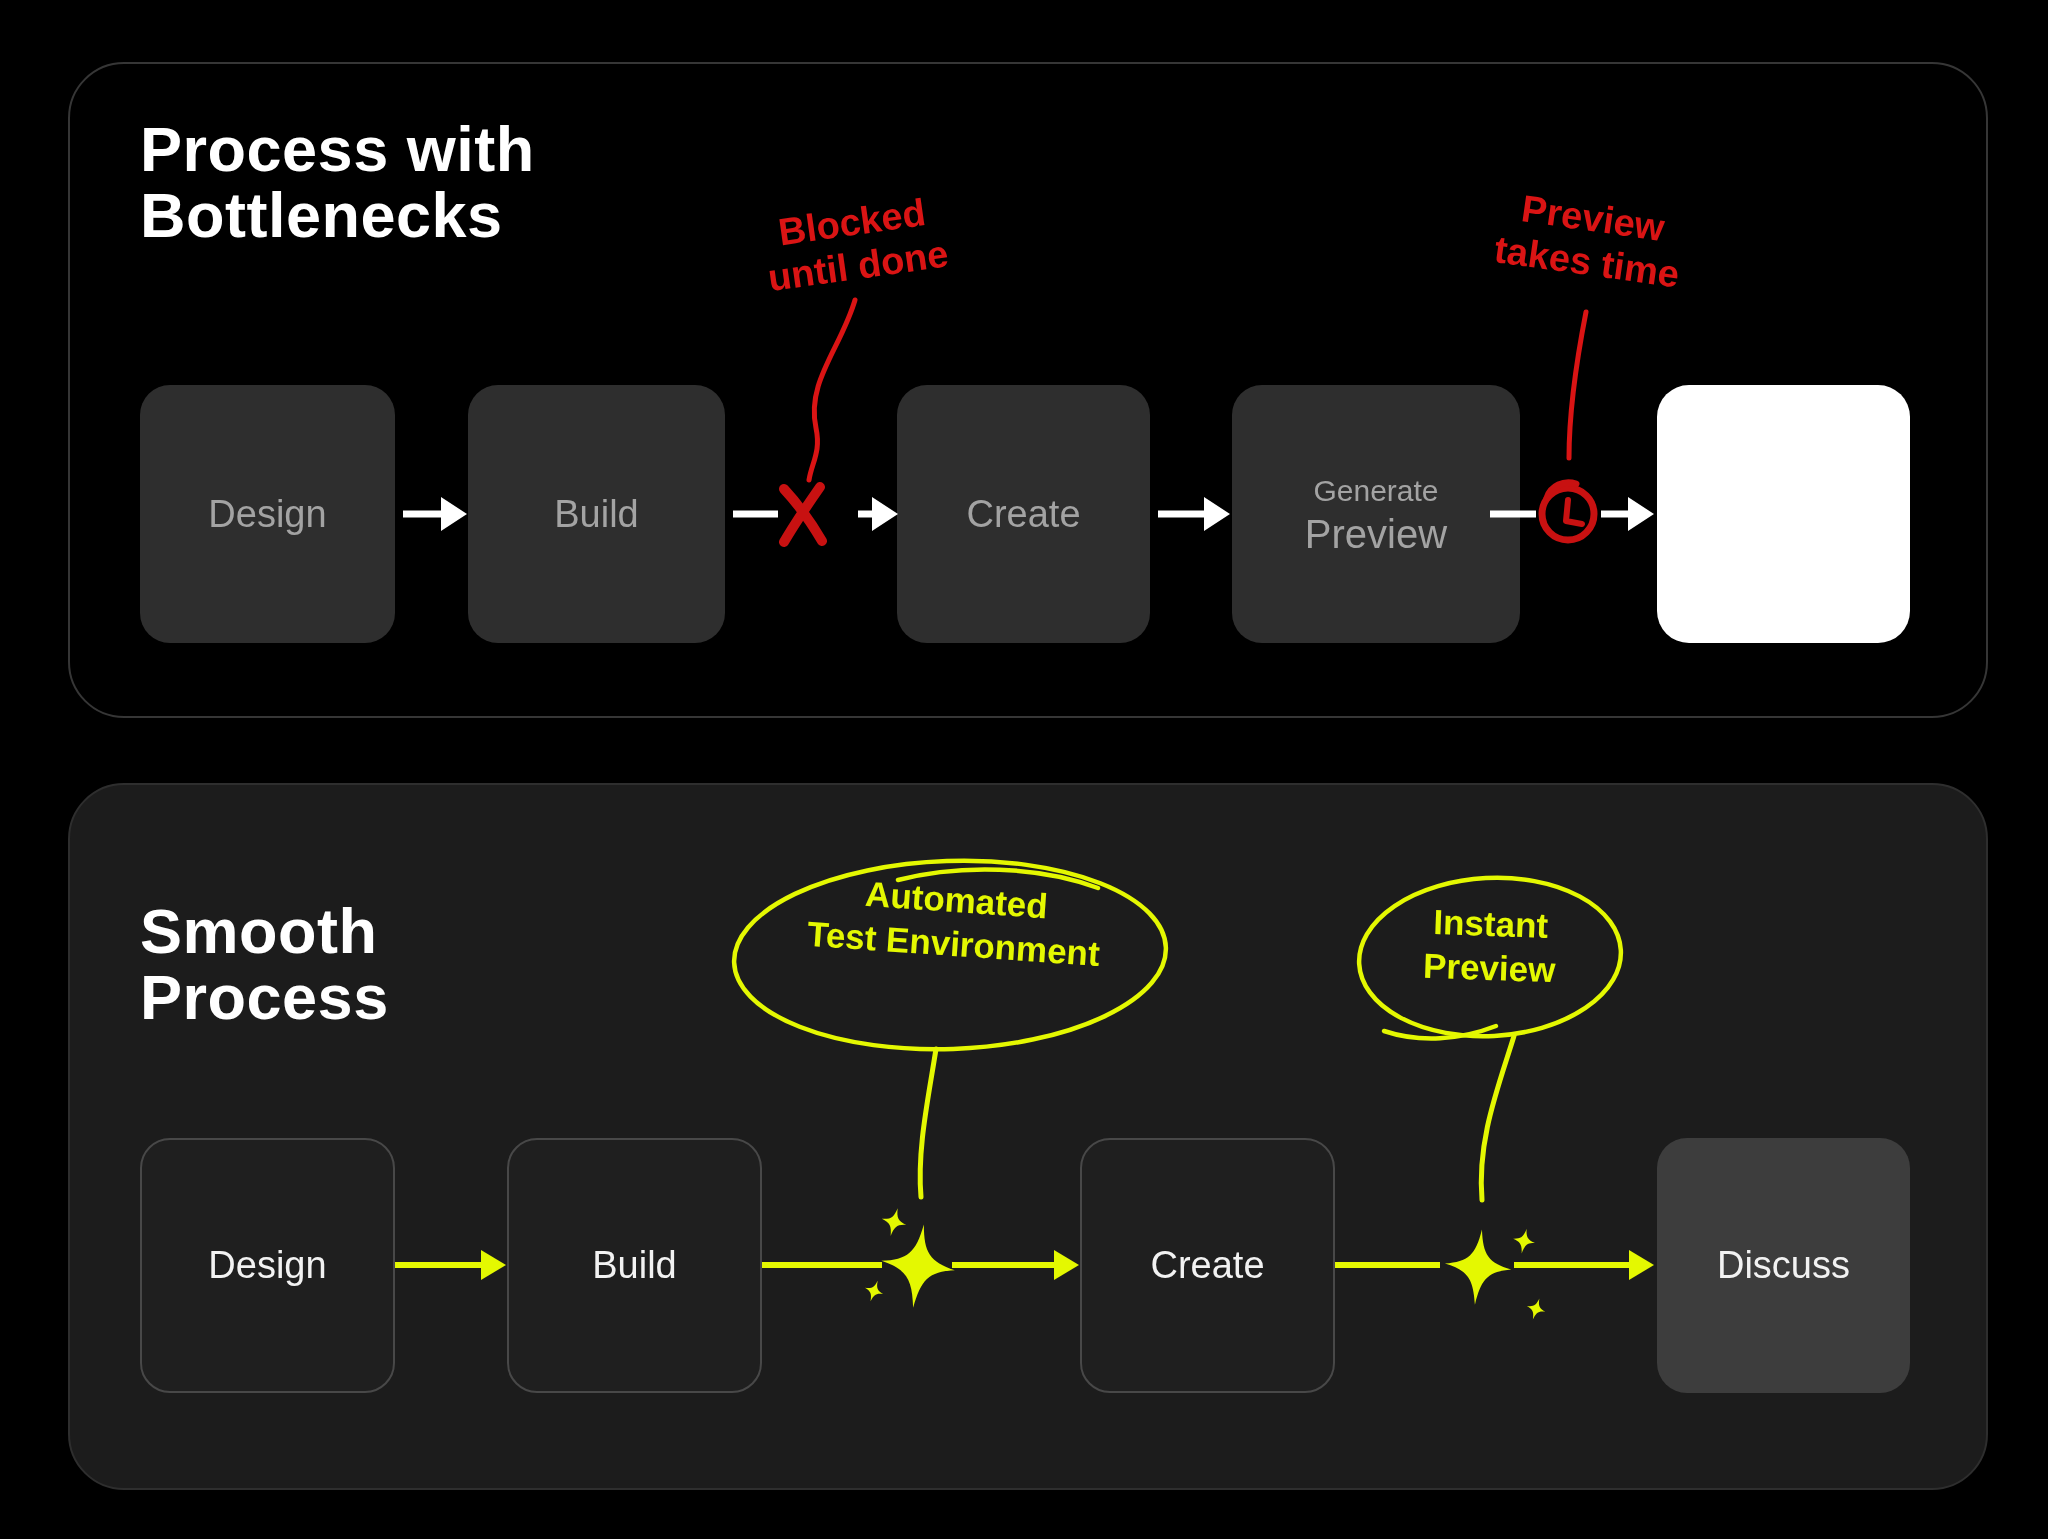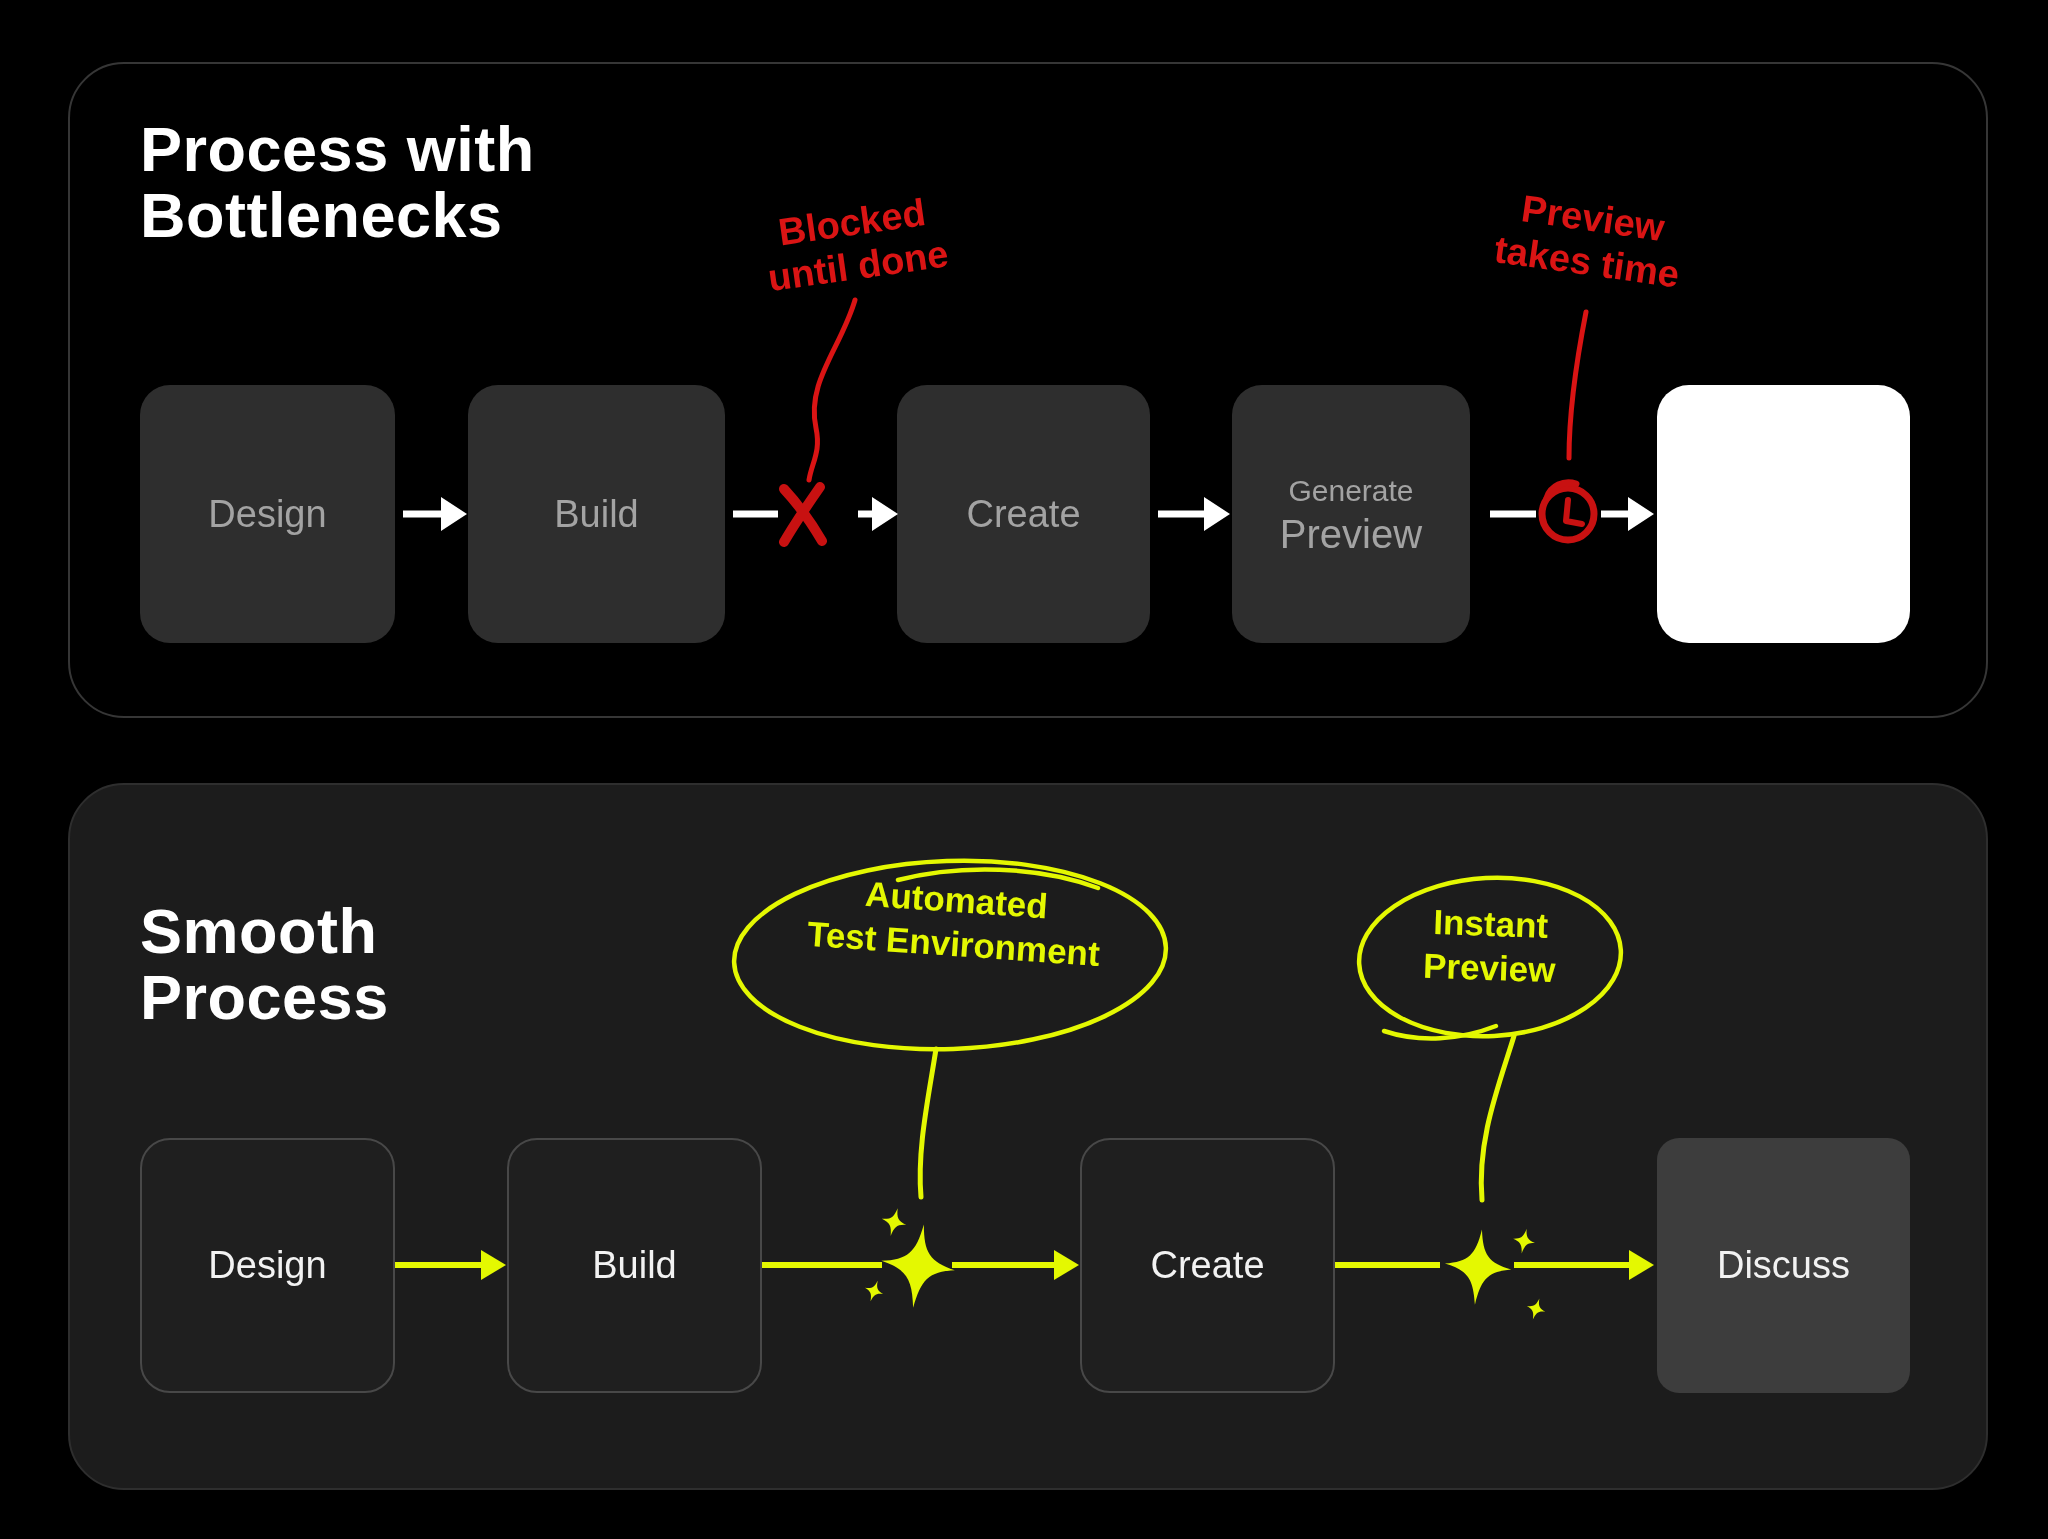--- a/index.html
+++ b/index.html
@@ -62,38 +62,38 @@
 
   <div class="box box-dark row-top" style="left:140px;width:255px;">
     <span class="lbl">Design</span>
   </div>
   <div class="box box-dark row-top" style="left:468px;width:257px;">
     <span class="lbl">Build</span>
   </div>
   <div class="box box-dark row-top" style="left:897px;width:253px;">
     <span class="lbl">Create</span>
   </div>
-  <div class="box box-dark row-top" style="left:1232px;width:238px;">
+  <div class="box box-dark row-top" style="left:1232px;width:288px;">
     <span class="lbl">
       <span class="gen-l1">Generate</span>
       <span class="gen-l2">Preview</span>
     </span>
   </div>
   <div class="box box-white row-top" style="left:1657px;width:253px;"></div>
 
   <div class="box box-outline row-bottom" style="left:140px;width:255px;">
     <span class="lbl">Design</span>
   </div>
   <div class="box box-outline row-bottom" style="left:507px;width:255px;">
     <span class="lbl">Build</span>
   </div>
   <div class="box box-outline row-bottom" style="left:1080px;width:255px;">
     <span class="lbl">Create</span>
   </div>
-  <div class="box box-light row-bottom" style="left:1657px;width:253px;border-radius:22px;">
+  <div class="box box-light row-bottom" style="left:1657px;width:253px;">
     <span class="lbl">Discuss</span>
   </div>
 
   <svg class="overlay" width="2048" height="1539" viewBox="0 0 2048 1539">
 
     <g stroke="#ffffff" stroke-width="7" fill="#ffffff">
       <line x1="403" y1="514" x2="441" y2="514"></line>
       <polygon points="441,497 467,514 441,531" stroke="none"></polygon>
     </g>
     <g stroke="#ffffff" stroke-width="7" fill="#ffffff">

